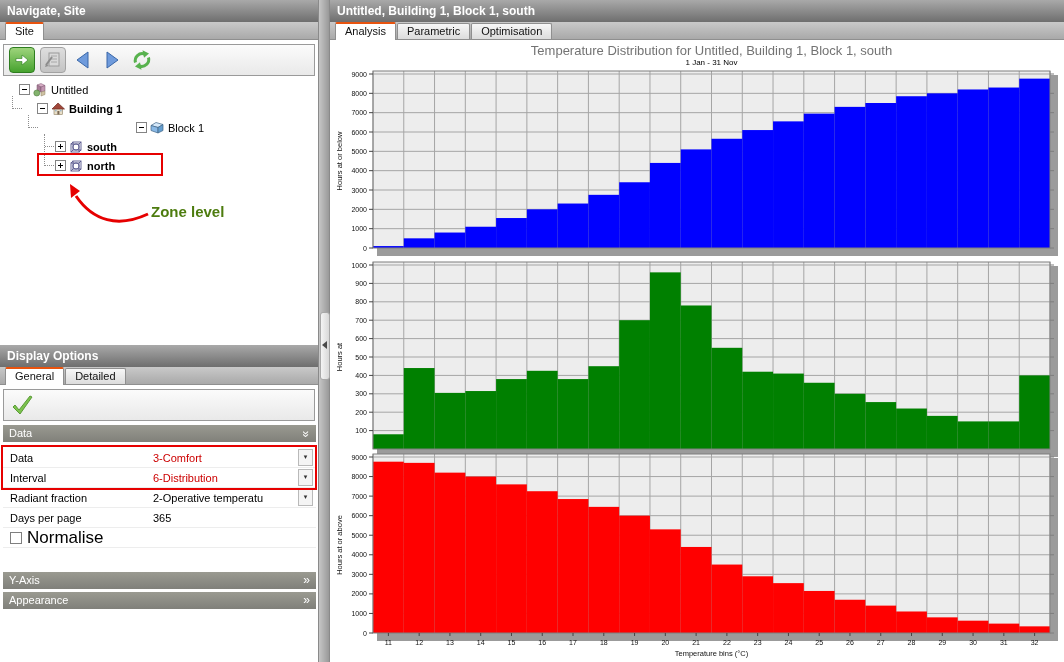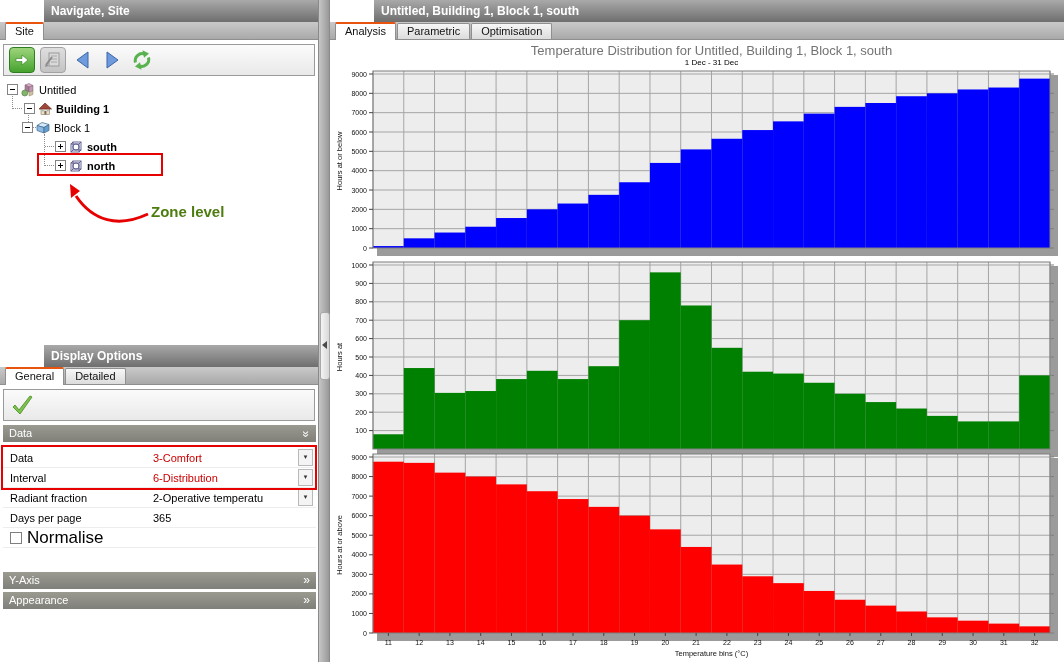--- a/index.html
+++ b/index.html
@@ -4,21 +4,21 @@
 <style>
   html,body{margin:0;padding:0;background:#fff;}
   #app{position:relative;width:1064px;height:662px;font-family:"Liberation Sans",sans-serif;overflow:hidden;background:#fff;}
   .panel{position:absolute;background:#fff;}
   #nav-panel{left:0;top:0;width:318px;height:345px;}
   #display-panel{left:0;top:345px;width:318px;height:317px;}
   #splitter{position:absolute;left:318px;top:0;width:12px;height:662px;background:linear-gradient(to right,#c6c6c6,#999);border-left:1px solid #8a8a8a;border-right:1px solid #8a8a8a;box-sizing:border-box;}
   #splitter .handle{position:absolute;left:1px;top:312px;width:8px;height:66px;background:linear-gradient(to right,#f4f4f4,#d8d8d8);border:1px solid #a8a8a8;border-radius:3px;}
   #splitter .handle::after{content:"";position:absolute;left:1px;top:28px;border-top:4px solid transparent;border-bottom:4px solid transparent;border-right:5px solid #4a4a4a;}
   #right-panel{left:330px;top:0;width:734px;height:662px;}
-  .panel-header{position:absolute;top:0;left:0;right:0;height:22px;background:linear-gradient(#a9a9a9,#6e6e6e);color:#fff;font-weight:bold;font-size:12px;padding:4px 0 0 7px;box-sizing:border-box;margin-left:44px;}
+  .panel-header{position:absolute;top:0;left:0;right:0;height:22px;background:linear-gradient(#a9a9a9,#6e6e6e);color:#fff;font-weight:bold;font-size:12px;padding:4px 0 0 7px;box-sizing:border-box;}
   .tabstrip{position:absolute;top:22px;left:0;right:0;height:18px;background:linear-gradient(#c9c9c9,#a9a9a9);border-bottom:1px solid #8f8f8f;display:flex;align-items:flex-end;padding-left:5px;box-sizing:border-box;}
   .tab{font-size:11px;padding:1px 9px 2px;background:linear-gradient(#f7f7f7,#dcdcdc);border:1px solid #8f8f8f;border-bottom:none;margin-right:1px;border-radius:2px 2px 0 0;color:#111;white-space:nowrap;}
   .tab.selected{background:#fff;border-top:2px solid #e8530e;position:relative;z-index:2;margin-bottom:-1px;padding-bottom:3px;}
   .toolbar{position:absolute;left:3px;right:3px;top:44px;height:32px;background:linear-gradient(#fbfbfb,#e9e9e9);border:1px solid #9a9a9a;display:flex;align-items:center;padding-left:5px;box-sizing:border-box;}
   .tb-btn{width:26px;height:26px;display:flex;align-items:center;justify-content:center;margin-right:5px;box-sizing:border-box;}
   .tb-go{background:linear-gradient(#9ed47c,#46a22e);border:1px solid #2e7d1f;border-radius:4px;}
   .tb-edit-disabled{background:linear-gradient(#dedede,#c3c3c3);border:1px solid #a2a2a2;border-radius:4px;}
   .tb-back,.tb-forward{width:24px;}
   #tree{position:absolute;top:80px;left:0;right:0;bottom:0;background:#fff;}
   .tree-row{height:19px;display:flex;align-items:center;font-size:11px;color:#000;position:relative;}
@@ -99,47 +99,47 @@
       <div class="dv" style="left:28px;top:35px;height:13px;"></div>
       <div class="dh" style="left:29px;top:47px;width:9px;"></div>
       <div class="dv" style="left:44px;top:54px;height:32px;"></div>
       <div class="dh" style="left:45px;top:66px;width:9px;"></div>
       <div class="dh" style="left:45px;top:85px;width:9px;"></div>
       <svg id="zone-arrow" width="318" height="265">
         <path d="M148,134 C118,148 93,141 76,116" stroke="#e60000" stroke-width="3" fill="none"></path>
         <polygon points="70,104 80,111 71,118" fill="#e60000"></polygon>
       </svg>
       <div id="zone-label">Zone level</div>
-    <div class="tree-row" style="padding-left: 7px;">
+    <div class="tree-row" style="padding-left: 19px;">
           <span class="exp">
             <i class="h"></i>
           </span>
           <span class="ticon"><svg viewBox="0 0 14 14" width="14" height="14">
               <polygon points="4,2 8,0.5 12,2.5 8,4" fill="#d9aec6" stroke="#7d5670" stroke-width="0.5"></polygon>
               <polygon points="4,2 8,4 8,9 4,7.5" fill="#a77d97" stroke="#7d5670" stroke-width="0.5"></polygon>
               <polygon points="8,4 12,2.5 12,8 8,9" fill="#c396b2" stroke="#7d5670" stroke-width="0.5"></polygon>
               <polygon points="8,9 12,8 12,11.5 8,13" fill="#cfc2a4" stroke="#8d8061" stroke-width="0.5"></polygon>
               <circle cx="3.8" cy="10" r="3" fill="#83b36d" stroke="#4f7a3e" stroke-width="0.6"></circle>
             </svg></span>
           <span class="tlabel">Untitled</span>
         </div>
-        <div class="tree-row" style="padding-left: 24px;">
+        <div class="tree-row" style="padding-left: 37px;">
           <span class="exp">
             <i class="h"></i>
           </span>
           <span class="ticon"><svg viewBox="0 0 14 14" width="14" height="14">
               <rect x="3" y="6.5" width="8.5" height="6" fill="#e9dfc8" stroke="#8a7c5e" stroke-width="0.6"></rect>
               <polygon points="1,7 7,1 13.5,7" fill="#a1473a" stroke="#6e2c22" stroke-width="0.7"></polygon>
               <rect x="6.4" y="9" width="2" height="3.5" fill="#7a6853"></rect>
               <rect x="4" y="7.8" width="1.6" height="1.6" fill="#9eb6c8"></rect>
               <rect x="9" y="7.8" width="1.6" height="1.6" fill="#9eb6c8"></rect>
             </svg></span>
           <span class="tlabel" style="font-weight: bold;">Building 1</span>
         </div>
-        <div class="tree-row" style="padding-left: 22px;">
+        <div class="tree-row" style="padding-left: 22px; justify-content: center;">
           <span class="exp">
             <i class="h"></i>
           </span>
           <span class="ticon"><svg viewBox="0 0 14 14" width="14" height="14">
               <polygon points="1,4.5 6,1.5 13,3.5 8,6.5" fill="#d6e9fa" stroke="#3f6485" stroke-width="0.7"></polygon>
               <polygon points="1,4.5 8,6.5 8,12 1,9.5" fill="#8ab9e6" stroke="#3f6485" stroke-width="0.7"></polygon>
               <polygon points="8,6.5 13,3.5 13,9.5 8,12" fill="#649ed0" stroke="#3f6485" stroke-width="0.7"></polygon>
             </svg></span>
           <span class="tlabel">Block 1</span>
         </div>
@@ -245,21 +245,21 @@
   </div>
 
   <div class="panel" id="right-panel">
     <div class="panel-header">Untitled, Building 1, Block 1, south</div>
     <div class="tabstrip">
         <span class="tab selected">Analysis</span>
         <span class="tab">Parametric</span>
         <span class="tab">Optimisation</span>
       </div>
     <div id="chart-title">Temperature Distribution for Untitled, Building 1, Block 1, south</div>
-    <div id="chart-subtitle">1 Dec - 31 Dec</div>
+    <div id="chart-subtitle">1 Jan - 31 Nov</div>
     <svg id="charts-svg" width="734" height="622">
         <g>
           <rect x="47" y="35" width="681" height="181" fill="#9b9b9b"></rect>
           <rect x="43" y="31" width="677" height="177" fill="#ededed"></rect>
           <line x1="43" y1="188.66666666666666" x2="720" y2="188.66666666666666" stroke="#a5a5a5"></line>
           <line x1="43" y1="169.33333333333331" x2="720" y2="169.33333333333331" stroke="#a5a5a5"></line>
           <line x1="43" y1="150" x2="720" y2="150" stroke="#a5a5a5"></line>
           <line x1="43" y1="130.66666666666666" x2="720" y2="130.66666666666666" stroke="#a5a5a5"></line>
           <line x1="43" y1="111.33333333333333" x2="720" y2="111.33333333333333" stroke="#a5a5a5"></line>
           <line x1="43" y1="92" x2="720" y2="92" stroke="#a5a5a5"></line>

